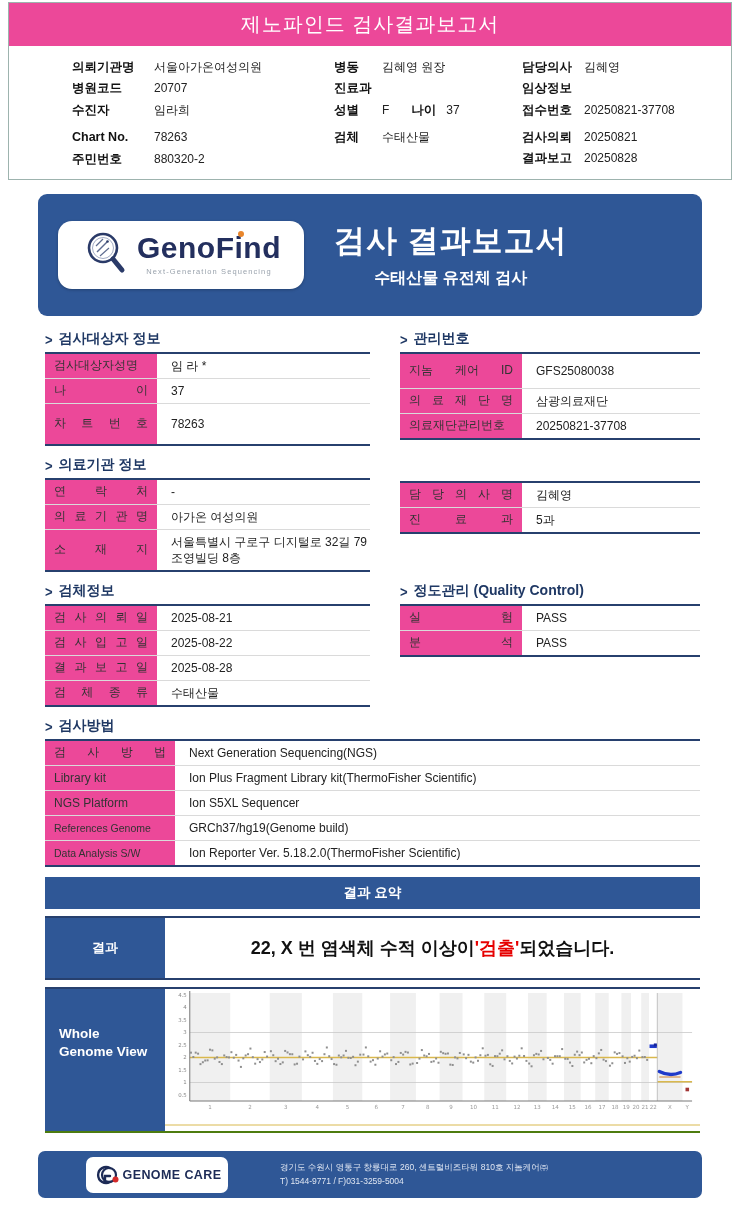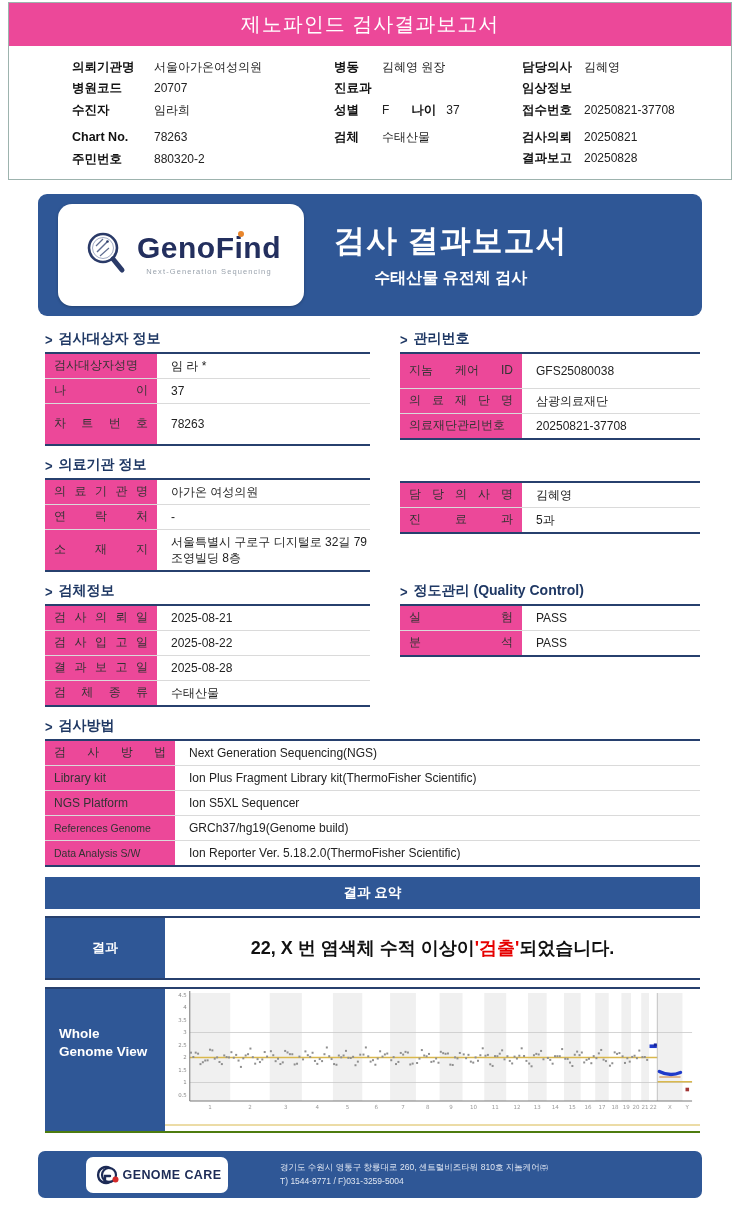--- a/index.html
+++ b/index.html
@@ -18,21 +18,21 @@
   .rh-row.gap{margin-top:9px;}
   .rh-label{font-weight:bold;font-size:12.5px;color:#111;flex:0 0 auto;margin-left:47px;}
   .rh-col0 .rh-label{width:82px;}
   .rh-col1 .rh-label{width:48px;}
   .rh-col2 .rh-label{width:62px;}
   .rh-label.l2{width:auto;margin-left:22px;margin-right:10px;}
   .rh-value{color:#222;}
   
   .hero{margin:14px 38px 0;background:#2F5796;border-radius:9px;height:122px;
         display:flex;align-items:center;padding-left:20px;box-sizing:border-box;}
-  .logo-card{background:#fff;border-radius:14px;width:246px;height:102px;display:flex;
+  .logo-card{background:#fff;border-radius:14px;width:246px;height:68px;display:flex;
              align-items:center;justify-content:center;gap:4px;box-shadow:0 1px 3px rgba(0,0,0,.25);}
   .logo-texts{display:flex;flex-direction:column;align-items:center;position:relative;}
   .logo-brand{font-size:30px;font-weight:bold;color:#232f5e;letter-spacing:0.5px;line-height:1;}
   .logo-idot{position:absolute;width:6px;height:6px;border-radius:50%;background:#e8862c;
              right:37px;top:-2px;}
   .logo-sub{font-size:7.5px;color:#9aa3ad;letter-spacing:1.1px;margin-top:4px;}
   .hero-text{margin-left:30px;color:#fff;text-align:center;}
   .hero-title{font-size:31px;font-weight:bold;letter-spacing:1px;}
   .hero-sub{font-size:16px;font-weight:bold;margin-top:6px;}
   
@@ -241,29 +241,29 @@
 
   <div class="grid2">
     <div class="colL">
       <div class="section-title">
         <span class="chev">&gt;</span>
         <span>의료기관 정보</span>
       </div>
       <div class="tbl" style="--lw:112px">
           <div class="t-row">
             <div class="t-label just">
+              <span class="lt">연 락 처</span>
+            </div>
+            <div class="t-value">-</div>
+          </div>
+          <div class="t-row">
+            <div class="t-label just">
               <span class="lt">의 료 기 관 명</span>
             </div>
             <div class="t-value">아가온 여성의원</div>
-          </div>
-          <div class="t-row">
-            <div class="t-label just">
-              <span class="lt">연 락 처</span>
-            </div>
-            <div class="t-value">-</div>
           </div>
           <div class="t-row tall">
             <div class="t-label just">
               <span class="lt">소 재 지</span>
             </div>
             <div class="t-value">서울특별시 구로구 디지털로 32길 79 조영빌딩 8층</div>
           </div>
         </div>
     </div>
     <div class="colR">

